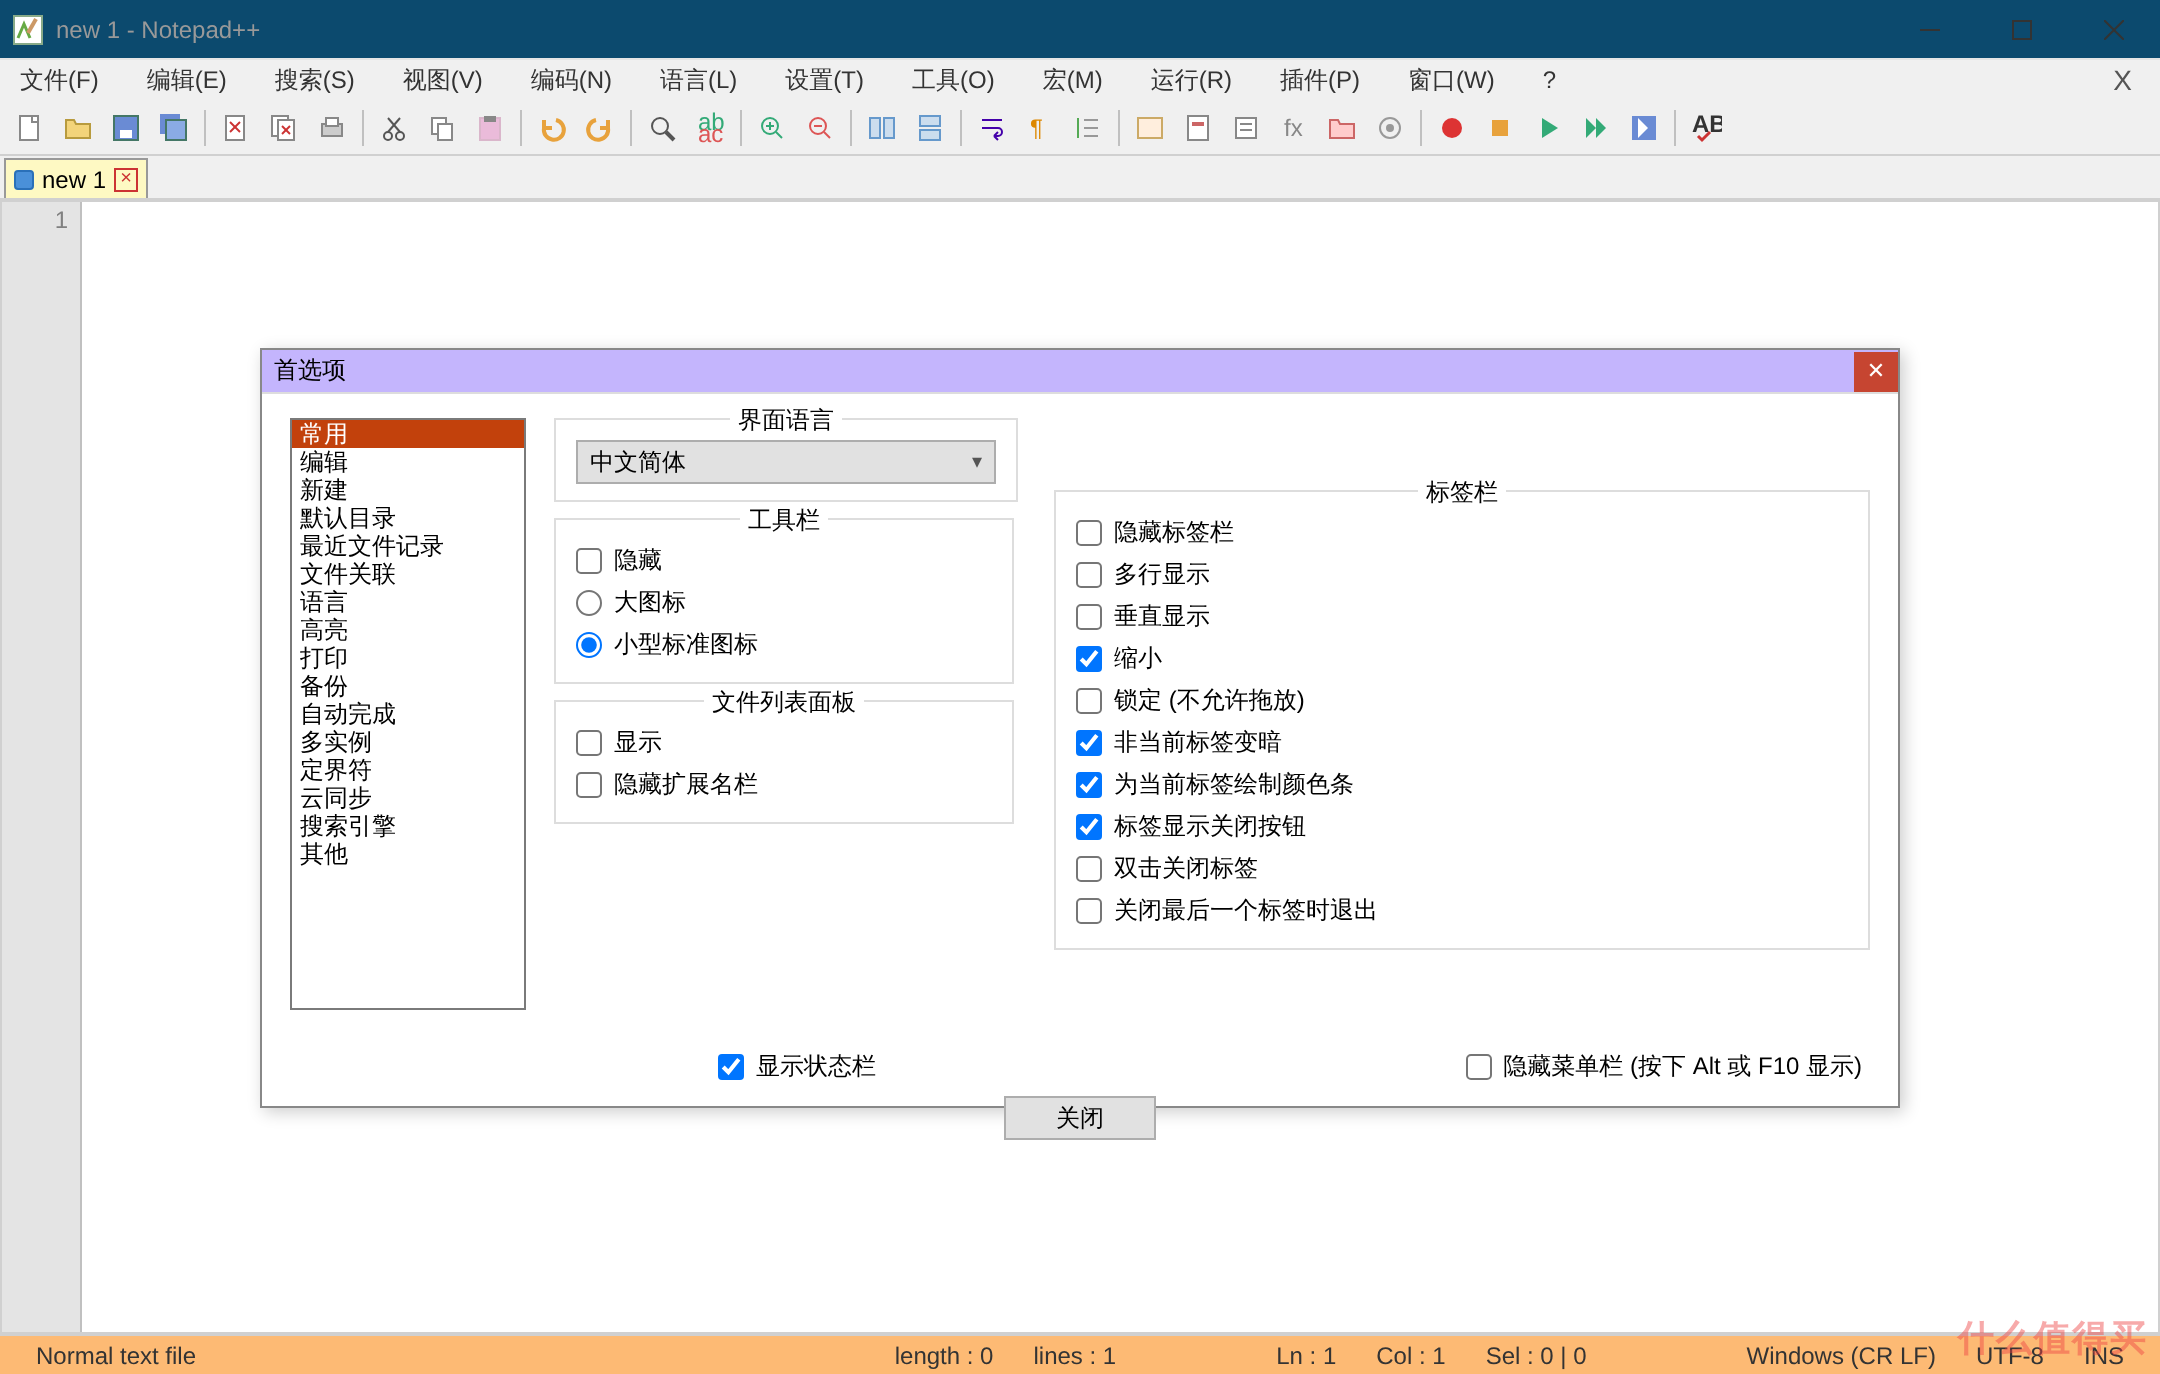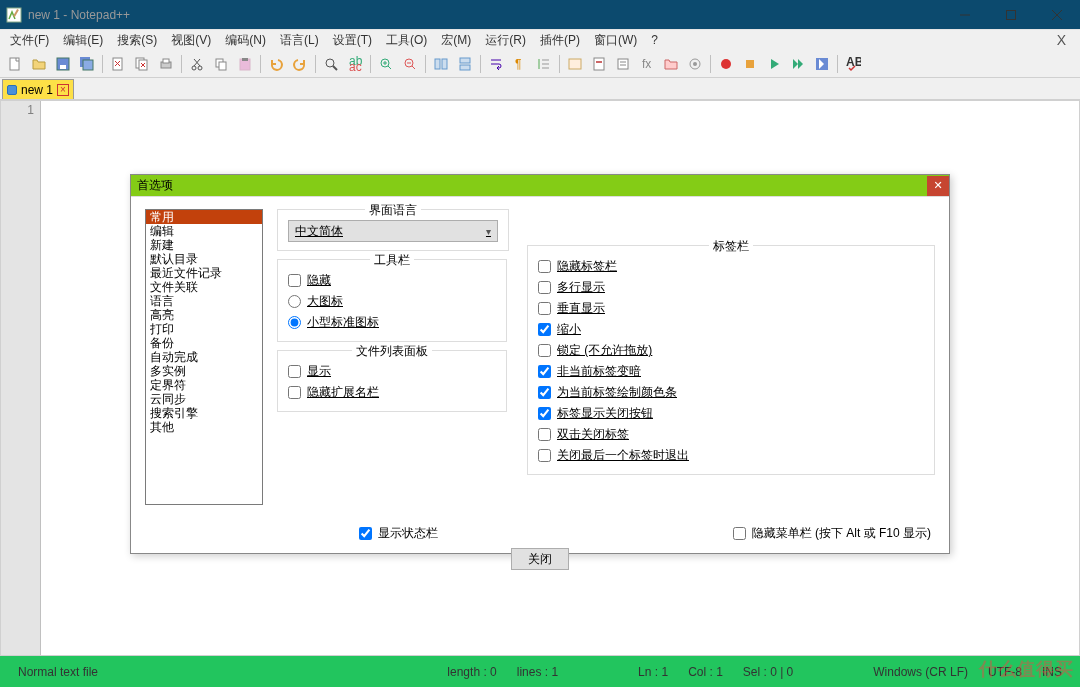--- a/index.html
+++ b/index.html
@@ -6,72 +6,72 @@
 body { background: #fff; width: 1080px; height: 687px; overflow: hidden; position: relative; }
 
 
 .titlebar { height: 30px; background: #0c4a6e; display: flex; align-items: center; padding-left: 6px; border-bottom: 1px solid #e5e5e5;}
 .titlebar .tb-icon { width: 16px; height: 16px; margin-right: 6px; }
 .titlebar .tb-title { color: #999; flex: 1; font-size: 12px;}
 .win-btn { width: 46px; height: 30px; display:flex; align-items:center; justify-content:center; color:#555;}
 .win-btn svg { width:10px; height:10px; }
 
 
-.menubar { height: 20px; background: #f0f0f0; display: flex; align-items: center; padding: 0 4px; gap: 2px; color:#333;}
+.menubar { height: 20px; background: #f0f0f0; display: flex; align-items: center; padding: 0 4px; gap: 12px; color:#333;}
 .menubar .menu-item { padding: 1px 6px; cursor: default;}
 .menubar .menu-help { padding: 1px 6px; color:#333;}
 .menubar .menu-close-x { margin-left:auto; padding:0 10px; color:#555; font-size:14px;}
 
 
 .toolbar { height: 28px; background: #f0f0f0; display: flex; align-items: center; padding: 0 4px; gap: 2px; border-bottom:1px solid #d0d0d0;}
 .tb-btn { width: 22px; height: 22px; display:flex; align-items:center; justify-content:center; border:1px solid transparent;}
 .tb-sep { width:1px; height:18px; background:#c0c0c0; margin:0 2px;}
 .tb-btn svg{width:16px;height:16px;}
 
 
 .tabbar { height: 22px; background: #f0f0f0; display:flex; align-items:flex-end; padding-left:2px; border-bottom:1px solid #d0d0d0;}
-.doctab { height:20px; background:#fde047; border:1px solid #999; border-bottom:none; display:flex; align-items:center; padding:0 4px; gap:4px; font-family:monospace;}
+.doctab { height:20px; background:#fef9c3; border:1px solid #999; border-bottom:none; display:flex; align-items:center; padding:0 4px; gap:4px; font-family:monospace;}
 .doctab .dot{width:10px;height:10px;border-radius:2px;background:#4a90d9;border:1px solid #2a70b9;}
 .doctab .x{width:12px;height:12px;border:1px solid #c33;color:#c33;display:flex;align-items:center;justify-content:center;font-size:10px;line-height:1;}
 
 
 .editor { position:absolute; top:100px; left:0; right:0; bottom:20px; display:flex; background:#fff; border:1px solid #d0d0d0;}
 .gutter { width:40px; background:#e4e4e4; color:#808080; text-align:right; padding:2px 6px 0 0; font-family:monospace; border-right:1px solid #c0c0c0;}
 .editor-body{flex:1; background:#fff;}
 
 
-.statusbar { position:absolute; bottom:0; left:0; right:0; height:32px; background:#22c55e; border-top:1px solid #d0d0d0; display:flex; align-items:center; padding:0 8px; font-size:12px; color:#333;}
+.statusbar { position:absolute; bottom:0; left:0; right:0; height:20px; background:#fdba74; border-top:1px solid #d0d0d0; display:flex; align-items:center; padding:0 8px; font-size:12px; color:#333;}
 .statusbar .sb-cell{padding:0 10px;}
 .statusbar .sb-flex{flex:1;}
 
 
 .dialog { position:absolute; left:130px; top:174px; width:820px; height:380px; background:#fff; border:1px solid #888; box-shadow:2px 2px 8px rgba(0,0,0,0.2);}
-.dlg-title{height:22px; background:#84cc16; border-bottom:1px solid #ddd; display:flex; align-items:center; padding-left:6px;}
+.dlg-title{height:22px; background:#c4b5fd; border-bottom:1px solid #ddd; display:flex; align-items:center; padding-left:6px;}
 .dlg-close{width:22px;height:20px;background:#c64531;color:#fff;display:flex;align-items:center;justify-content:center;margin-left:auto;font-size:11px;}
 .dlg-body{display:flex; padding:12px 14px 6px 14px; gap:14px; height:320px;}
 .catlist{width:118px; height:296px; border:1px solid #7a7a7a; background:#fff; overflow:hidden; font-size:12px; line-height:14px;}
 .catlist .cat{padding:0 4px; white-space:nowrap;}
 .catlist .cat.sel{background:#c2410c;color:#fff;}
 .settings-cols{flex:1; display:flex; gap:20px;}
 .col{display:flex; flex-direction:column; gap:8px;}
 .col.left{width:230px;}
 .col.right{flex:1;justify-content:center;}
 
 fieldset{border:1px solid #ddd; padding:6px 10px 8px 10px;}
-fieldset.centered-legend{position:relative; padding-top:10px;text-decoration:underline;}
+fieldset.centered-legend{position:relative; padding-top:10px;}
 fieldset.centered-legend > .lg{position:absolute; top:-8px; left:50%; transform:translateX(-50%); background:#fff; padding:0 4px;}
 
 .combo{width:210px;height:22px;border:1px solid #adadad;background:#e1e1e1;display:flex;align-items:center;padding:0 6px;justify-content:space-between;}
 .combo .arrow{font-size:10px;color:#555;}
 
 .check, .radio {display:flex; align-items:center; gap:6px; padding:2px 0;}
 .check input, .radio input{width:13px;height:13px;}
 
 .dlg-footer{display:flex;justify-content:center;padding:4px 0 10px 0;}
-.dlg-btn{width:58px;height:22px;border:1px solid #adadad;background:#e1e1e1;display:flex;align-items:center;justify-content:center;}
+.dlg-btn{width:76px;height:22px;border:1px solid #adadad;background:#e1e1e1;display:flex;align-items:center;justify-content:center;}
 
 .bottom-row{display:flex;justify-content:space-between;padding:6px 18px 0 8px;}
 
 .watermark{position:absolute;right:6px;bottom:6px;color:#ef4444;font-size:18px;font-weight:bold;opacity:0.45;letter-spacing:1px;pointer-events:none;}
 </style>
 </head>
 <body>
 
 <div class="titlebar">
   <span class="tb-icon">

